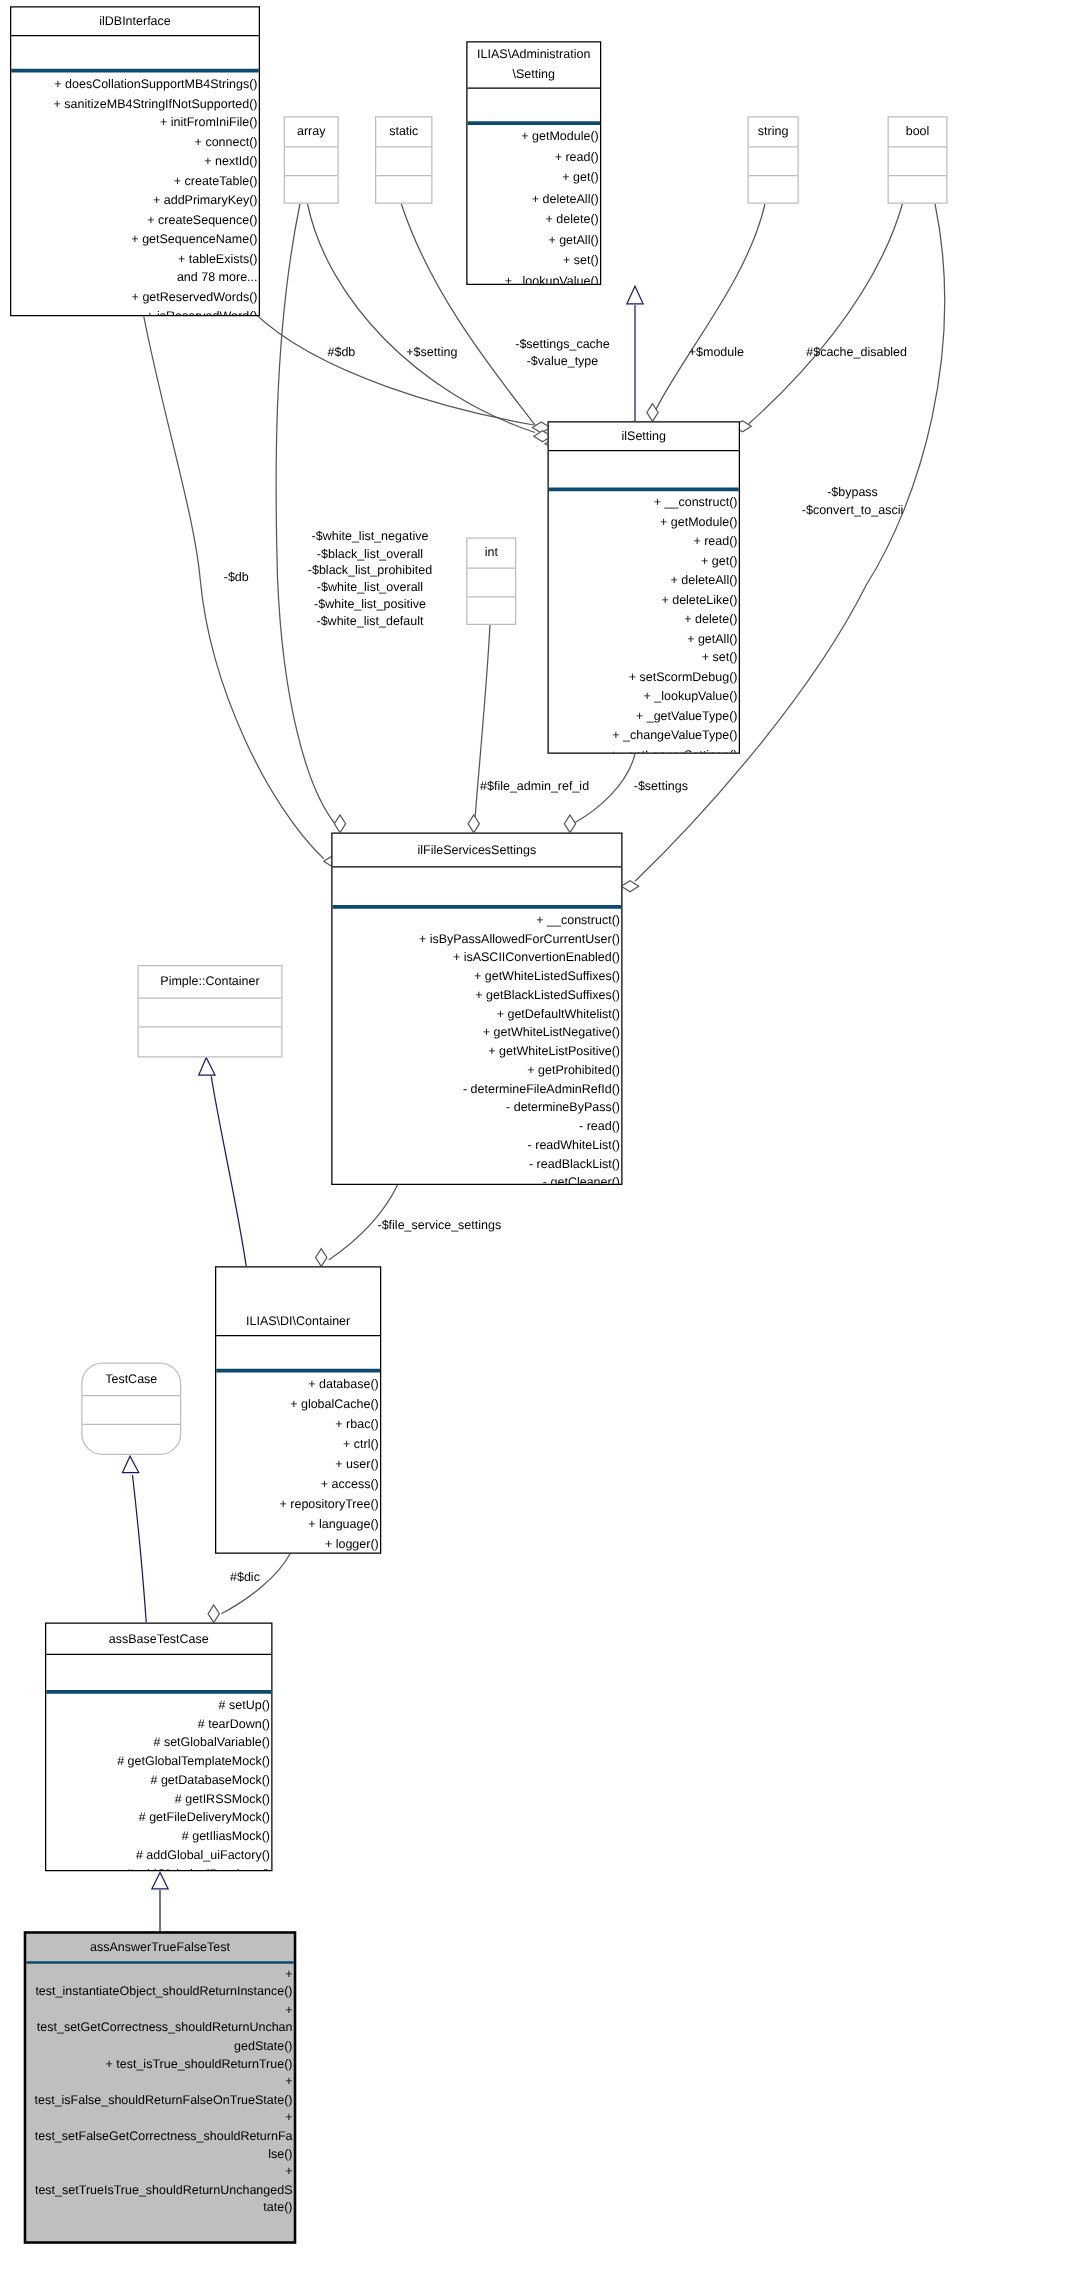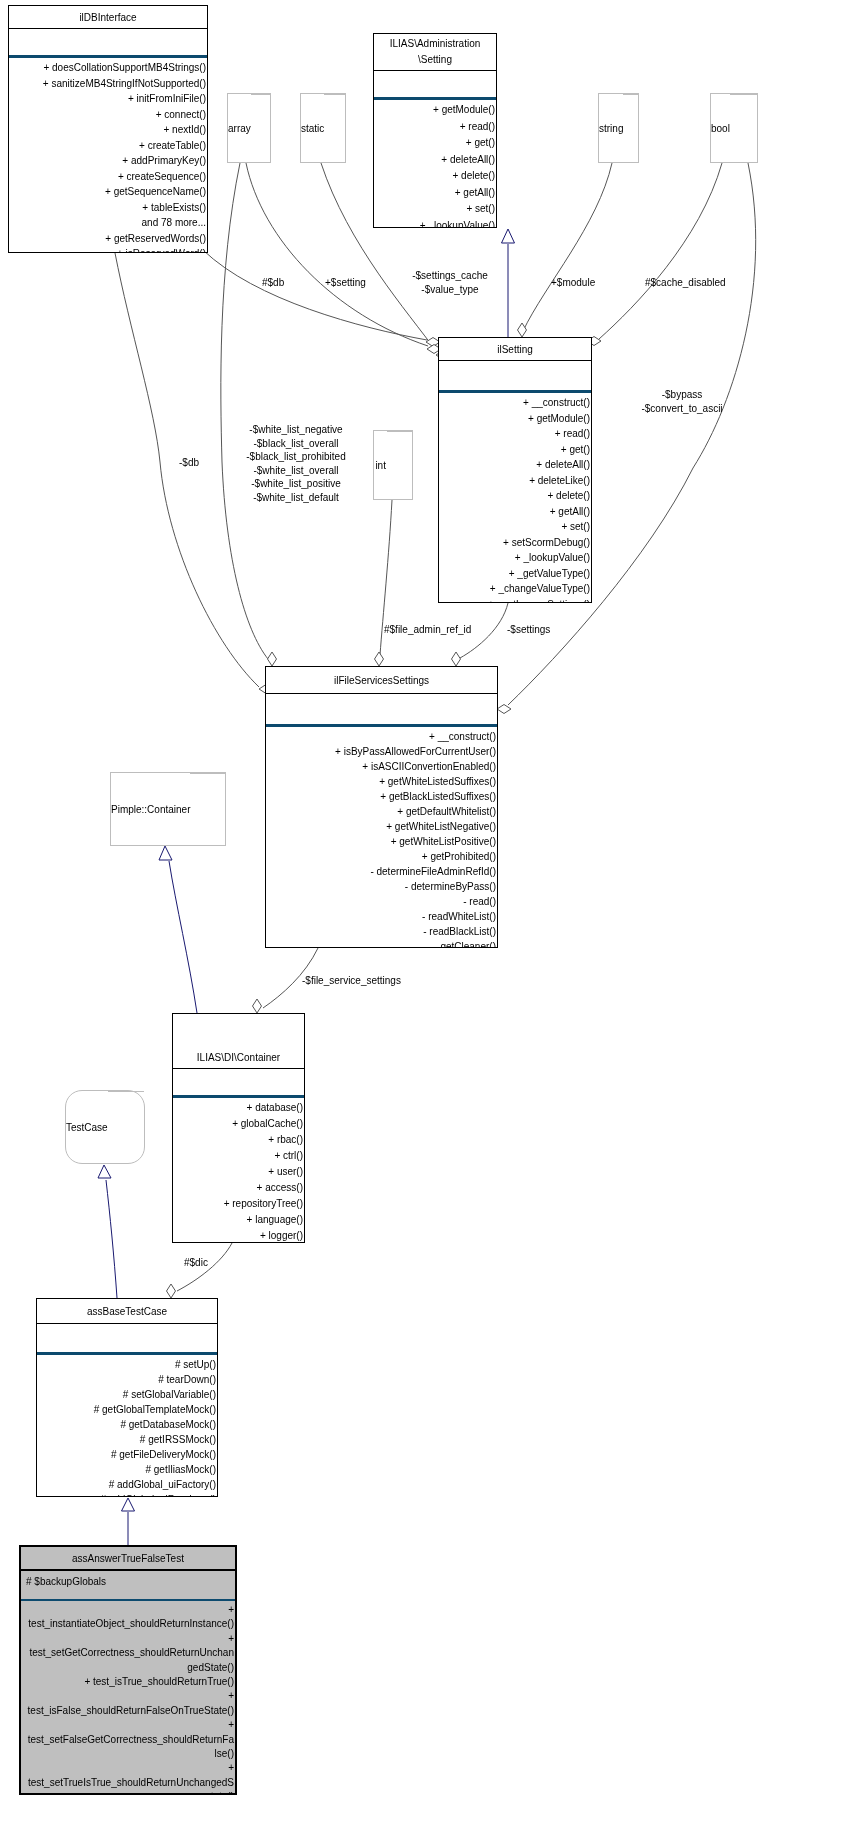--- a/index.html
+++ b/index.html
@@ -9,21 +9,21 @@
   .uml{position:absolute;background:#fff;border:1px solid #000;box-sizing:border-box;
        display:flex;flex-direction:column;font-size:10px;line-height:15px;z-index:1;}
   .uml-t{display:flex;flex-direction:column;justify-content:center;text-align:center;
          flex:0 0 auto;}
   .uml-a{border-top:1px solid #000;flex:0 0 auto;overflow:hidden;padding-top:4px;}
   .uml-a .line{text-align:left;padding-left:5px;}
   .uml-m{border-top:3px solid #0c4a6e;flex:1 1 auto;overflow:hidden;
          padding:2px 1px 0 5px;text-align:right;}
   .uml-m .line{overflow-wrap:anywhere;}
   .tbox{position:absolute;background:#fff;border:1px solid #bdbdbd;box-sizing:border-box;
-        display:flex;font-size:10px;z-index:1;}
+        display:flex;flex-direction:column;font-size:10px;z-index:1;}
   .tbox-t{flex:1.08;display:flex;align-items:center;justify-content:center;}
   .tbox-c{flex:1;border-top:1px solid #bdbdbd;}
   .elabel{position:absolute;font-size:10px;line-height:13.5px;white-space:nowrap;z-index:2;}
   .elabel.center{text-align:center;white-space:normal;}
   .hl{background:#bfbfbf;border-width:2px;}
 </style>
 </head>
 <body>
 
 <svg class="edges" width="855" height="1831" viewBox="0 0 855 1831">
@@ -98,21 +98,21 @@
       <div class="line">+ addPrimaryKey()</div>
       <div class="line">+ createSequence()</div>
       <div class="line">+ getSequenceName()</div>
       <div class="line">+ tableExists()</div>
       <div class="line">and 78 more...</div>
       <div class="line">+ getReservedWords()</div>
       <div class="line">+ isReservedWord()</div>
     </div>
 </div>
 
-<div class="uml" style="left:373px;top:33px;width:124px;height:195px;">
+<div class="uml" style="left:373px;top:33px;width:108px;height:195px;">
   <div class="uml-t" style="height:36px;line-height:16px;">
       <div class="line">ILIAS\Administration</div>
       <div class="line">\Setting</div>
     </div>
   <div class="uml-a" style="height:22px;"></div>
   <div class="uml-m" style="line-height:16.5px;">
       <div class="line">+ getModule()</div>
       <div class="line">+ read()</div>
       <div class="line">+ get()</div>
       <div class="line">+ deleteAll()</div>
@@ -205,23 +205,20 @@
       <div class="line"># getFileDeliveryMock()</div>
       <div class="line"># getIliasMock()</div>
       <div class="line"># addGlobal_uiFactory()</div>
       <div class="line"># addGlobal_uiRenderer()</div>
     </div>
 </div>
 
 <div class="uml hl" style="left:19px;top:1545px;width:218px;height:250px;">
   <div class="uml-t" style="height:22px;">
       <div class="line">assAnswerTrueFalseTest</div>
-    </div>
-  <div class="uml-a" style="height:25px;border-top-width:2px;padding-top:3px;">
-      <div class="line"># $backupGlobals</div>
     </div>
   <div class="uml-m" style="line-height:14.4px;border-top-width:2px;">
       <div class="line">+ test_instantiateObject_shouldReturnInstance()</div>
       <div class="line">+ test_setGetCorrectness_shouldReturnUnchangedState()</div>
       <div class="line">+ test_isTrue_shouldReturnTrue()</div>
       <div class="line">+ test_isFalse_shouldReturnFalseOnTrueState()</div>
       <div class="line">+ test_setFalseGetCorrectness_shouldReturnFalse()</div>
       <div class="line">+ test_setTrueIsTrue_shouldReturnUnchangedState()</div>
     </div>
 </div>

